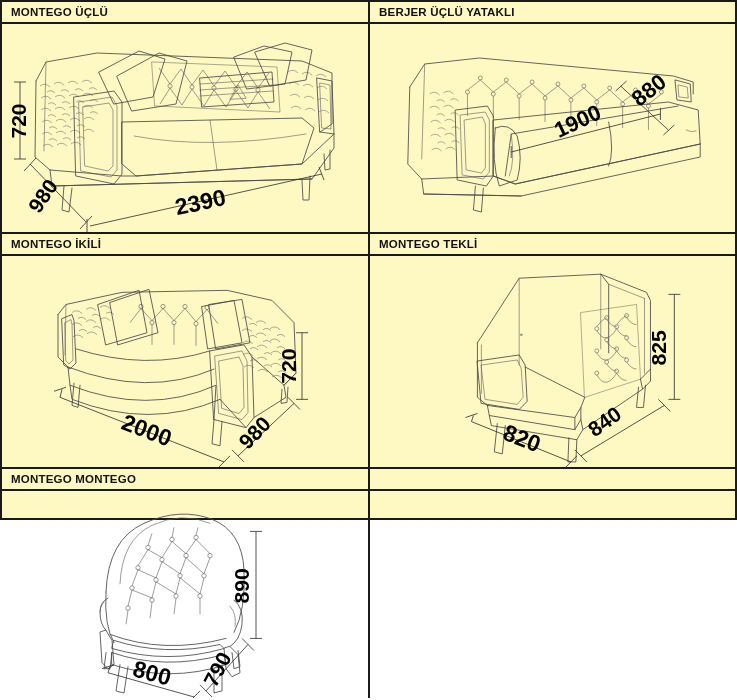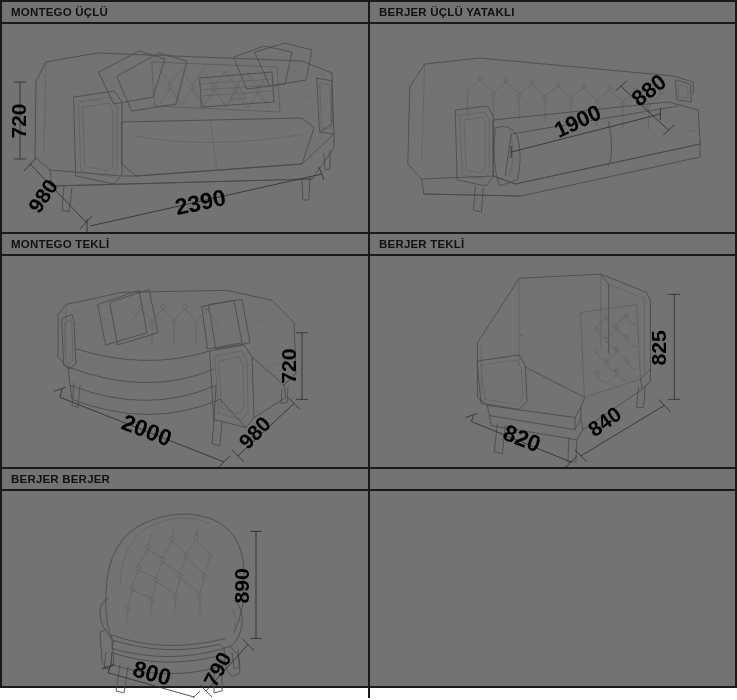--- a/index.html
+++ b/index.html
@@ -3,24 +3,24 @@
 <meta charset="utf-8">
 <title>Montego Dimension Sheet</title>
 <style>
   html,body{margin:0;padding:0;background:#ffffff;}
   body{
     width:737px;height:700px;overflow:hidden;
     font-family:"Liberation Sans","DejaVu Sans",sans-serif;
     -webkit-font-smoothing:antialiased;
   }
   .sheet{
-    position:relative;width:737px;height:688px;box-sizing:border-box;
+    position:relative;width:737px;height:520px;box-sizing:border-box;
     border-left:2px solid #1a1a1a;border-right:2px solid #1a1a1a;
     border-top:2px solid #1a1a1a;border-bottom:2px solid #1a1a1a;
-    background:#737373;
+    background:#fef9c3;
   }
   .row{position:absolute;left:0;width:733px;box-sizing:border-box;}
   .cell{
     position:absolute;top:0;height:100%;box-sizing:border-box;
     overflow:hidden;
   }
   .cell.left{left:0;width:366px;}
   .cell.right{left:366px;width:367px;border-left:2px solid #1a1a1a;}
   .hdr{
     position:absolute;top:0;left:0;right:0;height:22px;
@@ -243,21 +243,21 @@
       </div>
     </div>
   </div>
 
   <div class="rowline" style="top:230px;"></div>
 
   <div class="row" style="top:232px;height:233px;">
 
     <div class="cell left">
       <div class="hdr">
-        <span class="lbl">MONTEGO TEKLİ</span>
+        <span class="lbl">MONTEGO İKİLİ</span>
       </div>
       <div class="body">
         <div class="art">
           <svg viewBox="0 0 366 209" preserveAspectRatio="none">
 
             <path class="ln" d="M56 58 L64 48 L120 36 L225 34 L270 44 L292 66 L294 116 L282 128"></path>
             <path class="ln" d="M56 58 L56 100 L66 110"></path>
             <path class="ln2" d="M64 48 L63 98"></path>
 
             <g class="tuft">
@@ -336,21 +336,21 @@
               <path d="M52 134 L64 130 M216 210 L228 198"></path>
             </g>
             <text class="dimtxt" x="142" y="180" font-size="23" transform="rotate(21 142 180)" text-anchor="middle">2000</text>
           </svg>
         </div>
       </div>
     </div>
 
     <div class="cell right">
       <div class="hdr">
-        <span class="lbl">BERJER TEKLİ</span>
+        <span class="lbl">MONTEGO TEKLİ</span>
       </div>
       <div class="body">
         <div class="art">
           <svg viewBox="0 0 367 209" preserveAspectRatio="none">
 
             <path class="ln" d="M108 86 L150 22 L232 18 L240 28 L240 96"></path>
             <path class="ln" d="M108 86 L108 140 L118 148"></path>
             <path class="ln2" d="M150 22 L150 108"></path>
             <path class="ln2" d="M112 88 L112 136"></path>
             <path class="ln2" d="M232 18 L232 92"></path>
@@ -421,21 +421,21 @@
       </div>
     </div>
   </div>
 
   <div class="rowline" style="top:465px;"></div>
 
   <div class="row" style="top:467px;height:229px;">
 
     <div class="cell left">
       <div class="hdr">
-        <span class="lbl">BERJER BERJER</span>
+        <span class="lbl">MONTEGO MONTEGO</span>
       </div>
       <div class="body">
         <div class="art">
           <svg viewBox="0 0 366 205" preserveAspectRatio="none">
 
             <path class="ln" d="M104 100 q2 -52 38 -68 q36 -16 68 -4 q30 12 32 50 q2 40 -10 62"></path>
             <path class="ln" d="M104 100 q-2 34 8 50"></path>
             <path class="ln2" d="M118 92 q2 -44 32 -58 q30 -14 58 -2"></path>
 
             <g class="btn">

